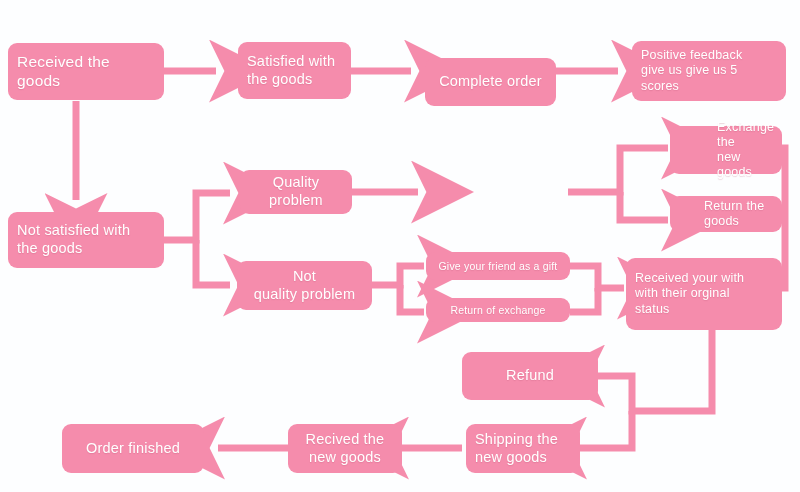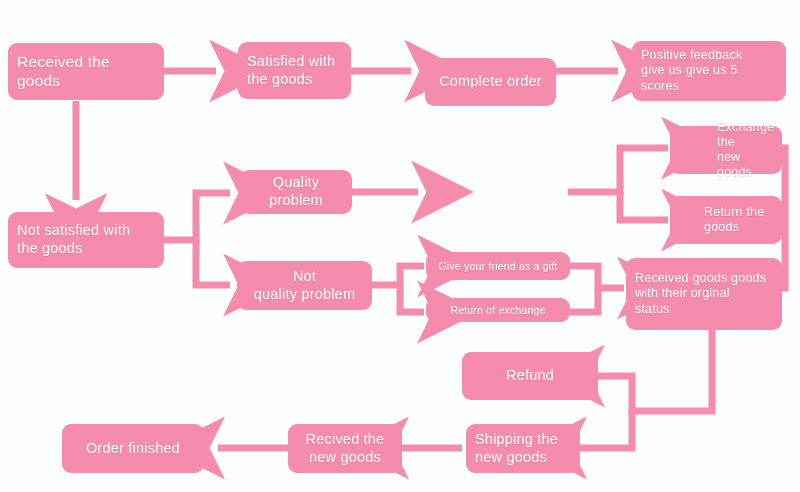--- a/index.html
+++ b/index.html
@@ -97,40 +97,40 @@
   <div class="node c f15" style="left:240px;top:170px;width:112px;height:44px;">
     <span style="white-space:pre-line">Quality problem</span>
   </div>
 
 
   <div class="node l f13" style="left:670px;top:126px;width:112px;height:48px;padding-left:47px;">
     <span style="white-space:pre-line">Exchange the
 new goods</span>
   </div>
 
-  <div class="node l f13" style="left:670px;top:196px;width:112px;height:48px;padding-left:34px;">
+  <div class="node l f13" style="left:670px;top:196px;width:112px;height:36px;padding-left:34px;">
     <span style="white-space:pre-line">Return the
 goods</span>
   </div>
 
   <div class="node c f15" style="left:237px;top:261px;width:135px;height:49px;">
     <span style="white-space:pre-line">Not
 quality problem</span>
   </div>
 
   <div class="node c f11" style="left:426px;top:252px;width:144px;height:28px;">
     <span style="white-space:pre-line">Give your friend as a gift</span>
   </div>
 
   <div class="node c f11" style="left:426px;top:298px;width:144px;height:24px;">
     <span style="white-space:pre-line">Return of exchange</span>
   </div>
 
   <div class="node l f13" style="left:626px;top:258px;width:156px;height:72px;">
-    <span style="white-space:pre-line">Received goods goods
+    <span style="white-space:pre-line">Received your with
 with their orginal
 status</span>
   </div>
 
   <div class="node c f15" style="left:462px;top:352px;width:136px;height:48px;">
     <span style="white-space:pre-line">Refund</span>
   </div>
 
   <div class="node l f14 f15" style="left:466px;top:424px;width:114px;height:49px;">
     <span style="white-space:pre-line">Shipping the

